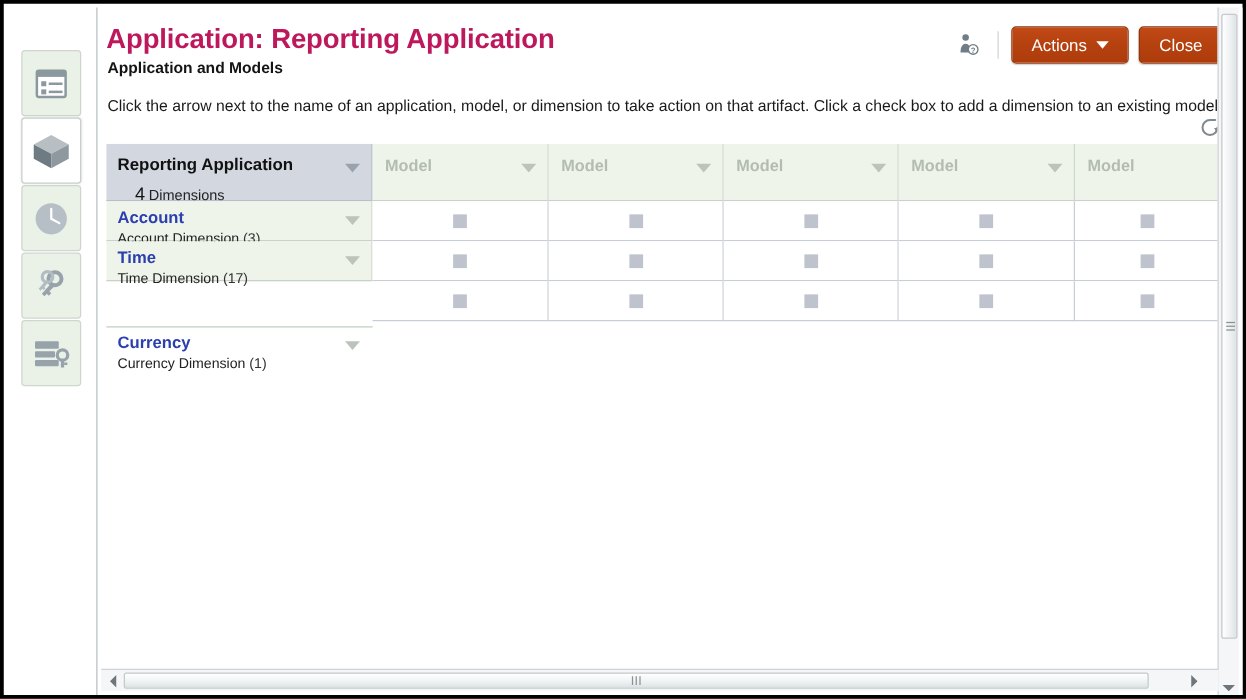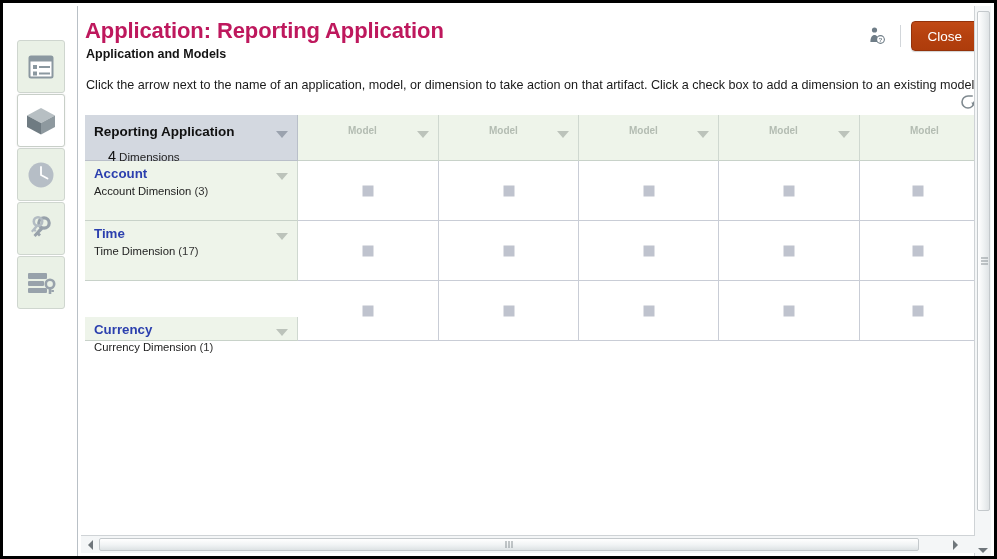--- a/index.html
+++ b/index.html
@@ -192,39 +192,38 @@
   }
   .app-dims .num {
     font-size: 14.5px;
     font-weight: normal;
     margin-right: 3px;
     color: #111111;
   }
   .model-label {
     position: absolute;
     left: 10px; top: 10px;
-    font-size: 10px;
+    font-size: 13px;
     font-weight: bold;
     color: #b3bcb2;
     white-space: nowrap;
-    margin-left: 40px;
   }
   .hdr-caret {
     position: absolute;
     right: 9px; top: 16px;
     width: 0; height: 0;
     border-left: 6px solid transparent;
     border-right: 6px solid transparent;
     border-top: 7px solid #bcc3bb;
     cursor: pointer;
   }
   .head-cell.app .hdr-caret { border-top-color: #9aa2ae; }
 
   
-  .data-row { height: 60px; }
+  .data-row { height: 32px; }
   .dim-cell {
     box-sizing: border-box;
     position: relative;
     background: #eef4ea;
     border-right: 1px solid #cfd8d0;
     border-bottom: 1px solid #c8d2c9;
   }
   .dim-name {
     position: absolute;
     left: 9px; top: 5px;
@@ -429,20 +428,24 @@
       <div id="user-help-icon">
         <svg width="20" height="20" viewBox="0 0 20 20">
           <circle cx="7.5" cy="4" r="2.6" fill="#6f7d87"></circle>
           <path d="M3.4 16 C3.4 11.2 5.2 9 7.5 9 C9.8 9 11.6 11.2 11.6 16 Z" fill="#6f7d87"></path>
           <circle cx="13.5" cy="13.5" r="4.4" fill="#6f7d87"></circle>
           <circle cx="13.5" cy="13.5" r="3.3" fill="#ffffff"></circle>
           <text x="13.5" y="16.3" font-family="Liberation Sans, sans-serif" font-size="6.2" font-weight="bold" fill="#6f7d87" text-anchor="middle">?</text>
         </svg>
       </div>
       <div class="tool-sep"></div>
+      <div class="orange-btn" id="actions-button">
+        <span>Actions</span>
+        <span class="caret-down"></span>
+      </div>
       <div class="orange-btn" id="close-button">
         <span>Close</span>
       </div>
     </div>
 
     <div id="instructions">Click the arrow next to the name of an application, model, or dimension to take action on that artifact. Click a check box to add a dimension to an existing model.</div>
 
     <div id="refresh-icon">
       <svg width="20" height="20" viewBox="0 0 20 20">
         <path d="M16 10 A6 6 0 1 1 10 4 L14.2 4" fill="none" stroke="#7f898f" stroke-width="1.6" stroke-linecap="round"></path>

